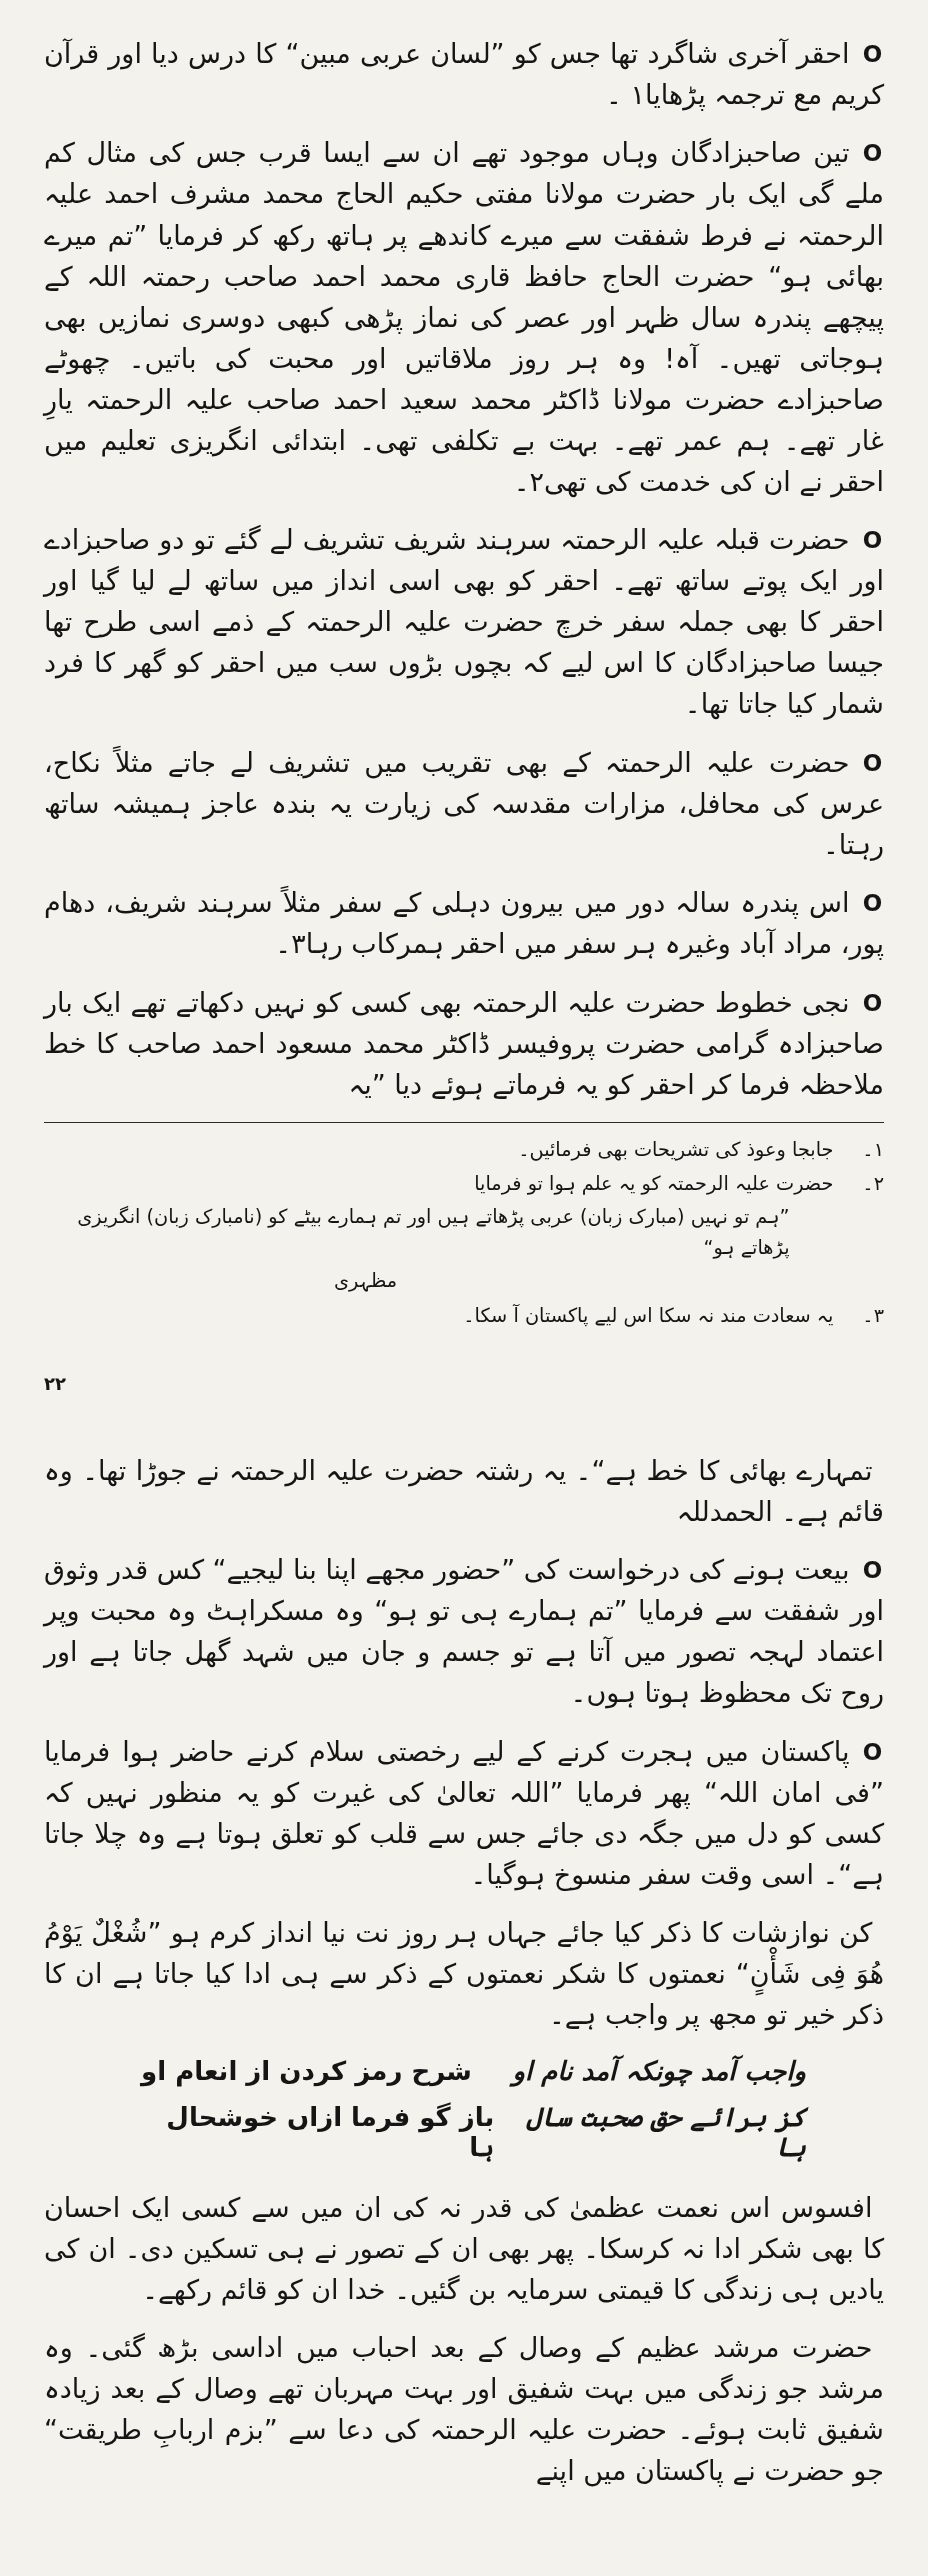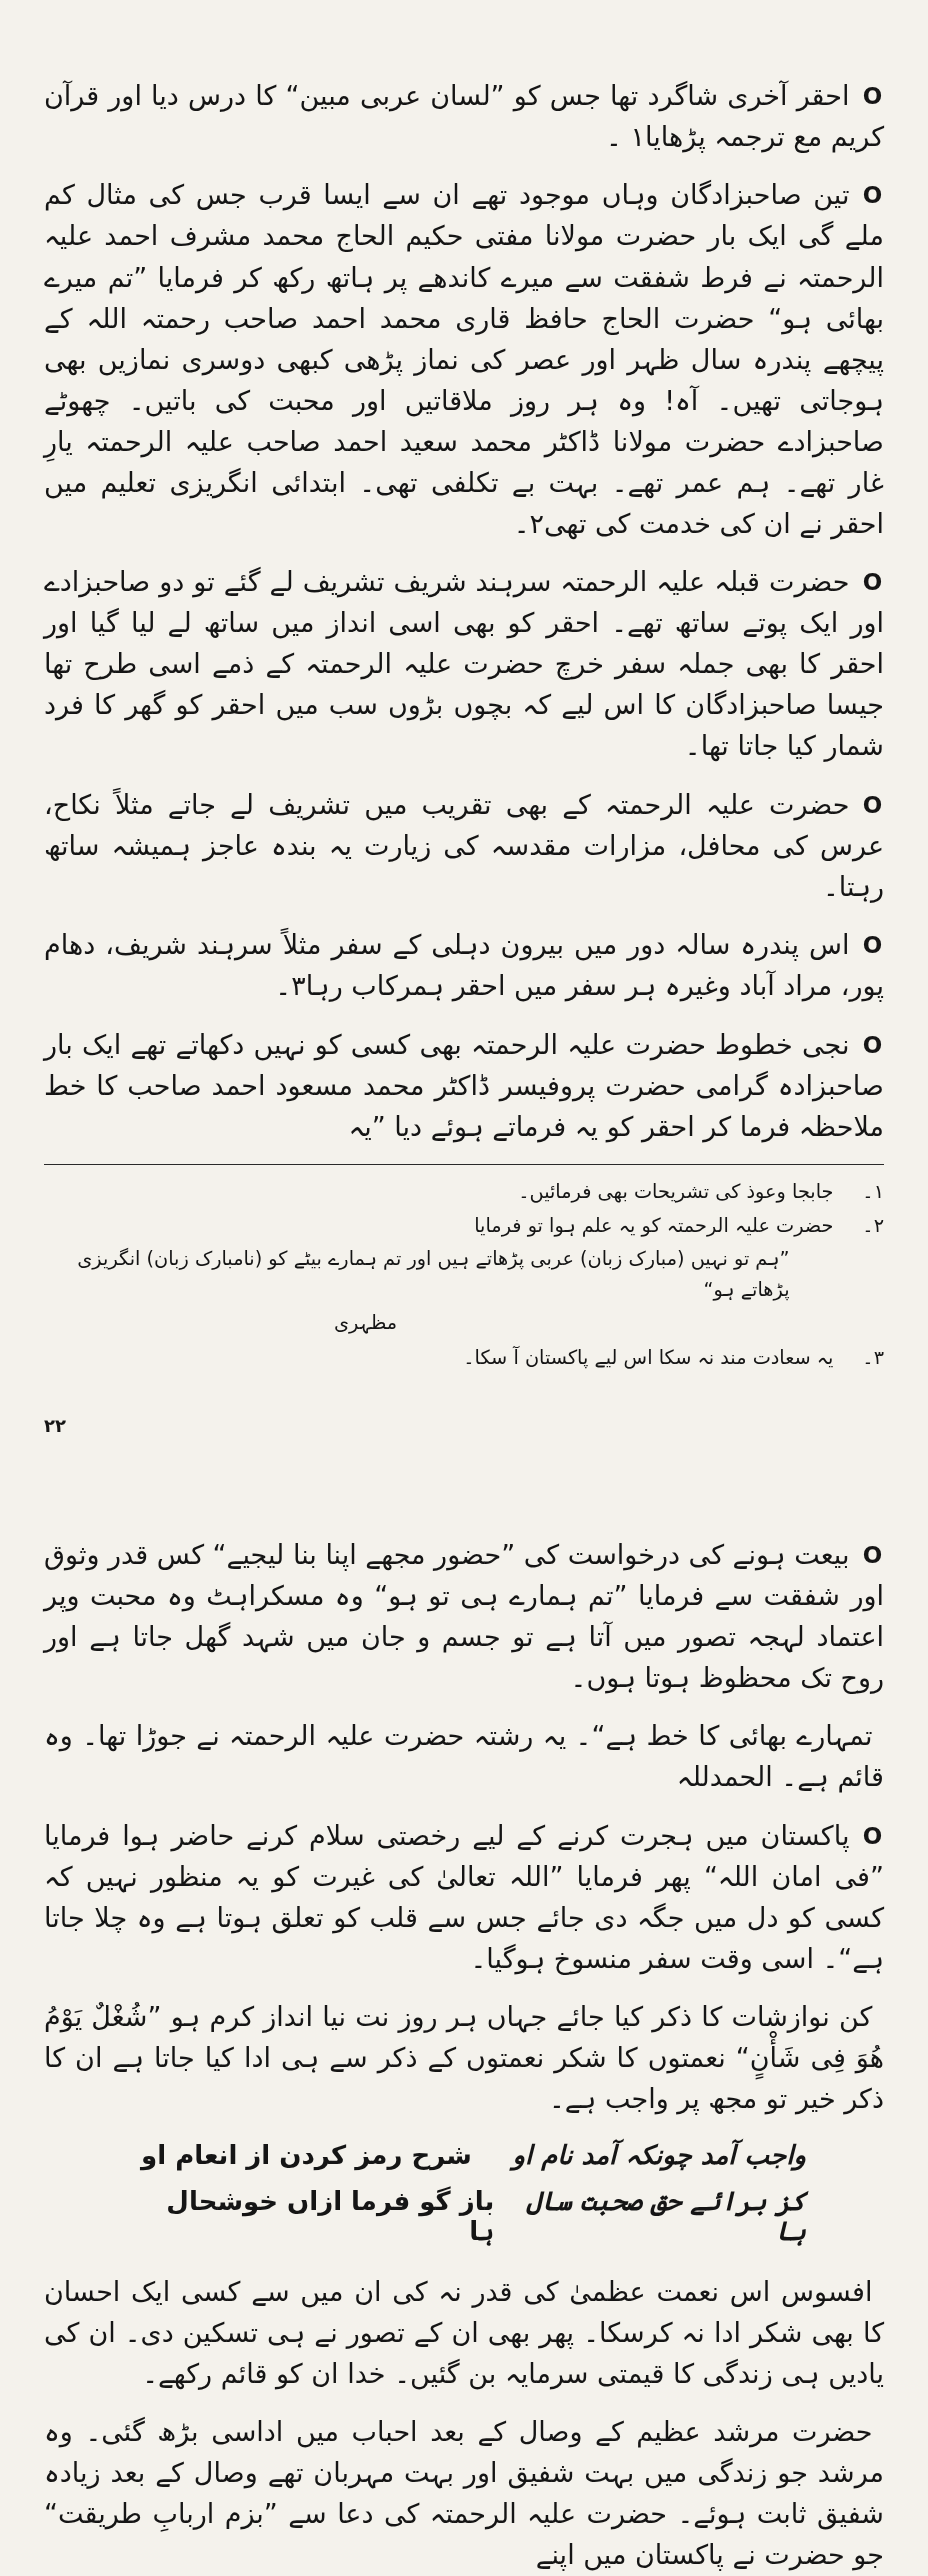--- a/index.html
+++ b/index.html
@@ -11,21 +11,20 @@
     min-height: 2576px;
     background: #f4f2ec;
     color: #151515;
     font-family: "DejaVu Sans", sans-serif;
     direction: rtl;
     box-sizing: border-box;
   }
   .page {
     padding: 33px 44px 15.5px 44px;
     box-sizing: border-box;
-    margin-top: 42px;
   }
   
   .para {
     font-size: 27px;
     line-height: 1.52;
     text-align: justify;
     margin: 0 0 17.4px 0;
   }
   .para .marker {
     font-weight: bold;
@@ -150,25 +149,25 @@
       <span class="fn-body">یہ سعادت مند نہ سکا اس لیے پاکستان آ سکا۔</span>
     </div>
   </div>
 
   <div class="page-number">۲۲</div>
 
 </div>
 
 <div class="page" style="padding-top:7.7px;">
 
+  <p class="para continuation">
+    <span class="marker"></span><span>تمہارے بھائی کا خط ہے“۔ یہ رشتہ حضرت علیہ الرحمتہ نے جوڑا تھا۔ وہ قائم ہے۔ الحمدللہ</span>
+  </p>
   <p class="para">
     <span class="marker">O</span><span>بیعت ہونے کی درخواست کی ”حضور مجھے اپنا بنا لیجیے“ کس قدر وثوق اور شفقت سے فرمایا ”تم ہمارے ہی تو ہو“ وہ مسکراہٹ وہ محبت وپر اعتماد لہجہ تصور میں آتا ہے تو جسم و جان میں شہد گھل جاتا ہے اور روح تک محظوظ ہوتا ہوں۔</span>
-  </p>
-  <p class="para continuation">
-    <span class="marker"></span><span>تمہارے بھائی کا خط ہے“۔ یہ رشتہ حضرت علیہ الرحمتہ نے جوڑا تھا۔ وہ قائم ہے۔ الحمدللہ</span>
   </p>
   <p class="para">
     <span class="marker">O</span><span>پاکستان میں ہجرت کرنے کے لیے رخصتی سلام کرنے حاضر ہوا فرمایا ”فی امان اللہ“ پھر فرمایا ”اللہ تعالیٰ کی غیرت کو یہ منظور نہیں کہ کسی کو دل میں جگہ دی جائے جس سے قلب کو تعلق ہوتا ہے وہ چلا جاتا ہے“۔ اسی وقت سفر منسوخ ہوگیا۔</span>
   </p>
   <p class="para">
     <span class="marker"></span><span>کن نوازشات کا ذکر کیا جائے جہاں ہر روز نت نیا انداز کرم ہو ”شُغْلٌ یَوْمُ ھُوَ فِی شَأْنٍ“ نعمتوں کا شکر نعمتوں کے ذکر سے ہی ادا کیا جاتا ہے ان کا ذکر خیر تو مجھ پر واجب ہے۔</span>
   </p>
 
   <div class="couplet">
     <div class="couplet-line">

